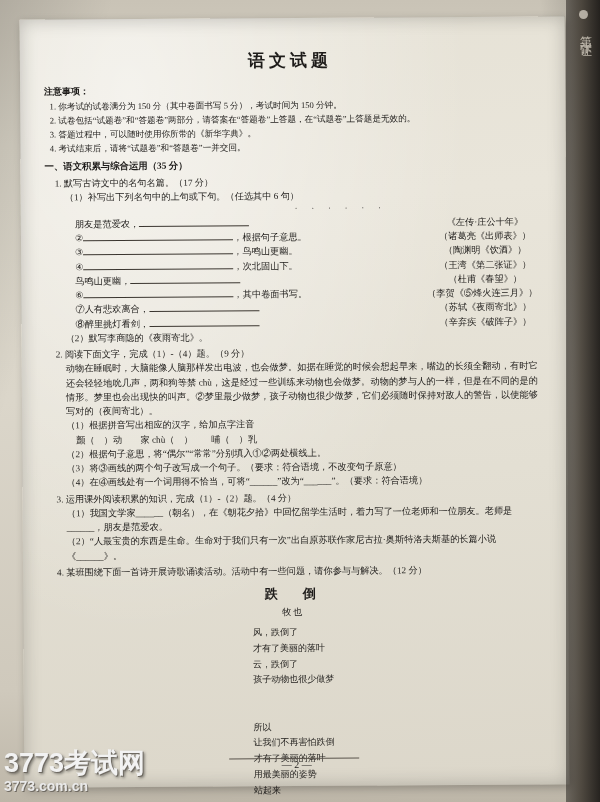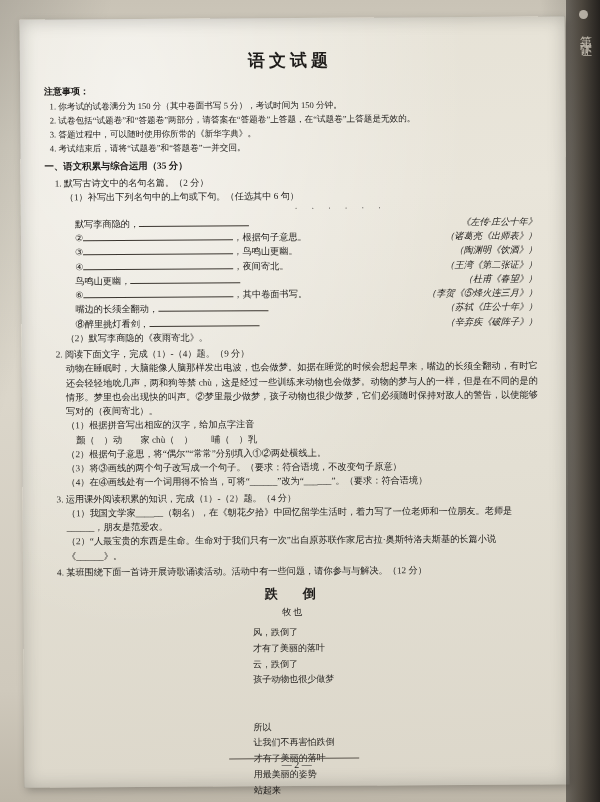--- a/index.html
+++ b/index.html
@@ -55,21 +55,21 @@
   ol.notice{margin:0;padding-left:14px;font-size:8.6px;line-height:1.6;}
   ol.notice li{margin:0;}
   .sec{font-size:9.4px;margin-top:4px;font-weight:bold;}
   .q{margin-top:2px;padding-left:10px;}
   .sub{padding-left:20px;}
   .sub2{padding-left:30px;}
   .blank{display:inline-block;border-bottom:1px solid #3a352f;min-width:54px;vertical-align:baseline;}
   .blank.lg{min-width:110px;}
   .blank.xl{min-width:150px;}
   .srcline{display:flex;justify-content:space-between;padding-left:30px;}
-  .srcline .src{min-width:104px;text-align:right;font-style:italic;}
+  .srcline .src{min-width:104px;text-align:center;}
   .pgraph{text-align:justify;padding-left:20px;}
   .poem{margin-top:6px;text-align:center;}
   .poem .ptitle{font-size:13px;font-weight:bold;letter-spacing:6px;}
   .poem .pauthor{font-size:9px;margin-top:2px;letter-spacing:2px;}
   .poem .plines{display:inline-block;text-align:left;margin-top:5px;font-size:9px;line-height:1.75;}
   .pagenum{position:absolute;left:0;right:0;bottom:16px;text-align:center;font-size:10px;}
   .pagerule{position:absolute;left:205px;bottom:27px;width:130px;border-top:1px solid #5a544c;}
   
   #wm{
     position:absolute;left:4px;bottom:8px;
@@ -102,52 +102,52 @@
         <li>你考试的试卷满分为 150 分（其中卷面书写 5 分），考试时间为 150 分钟。</li>
         <li>试卷包括“试题卷”和“答题卷”两部分，请答案在“答题卷”上答题，在“试题卷”上答题是无效的。</li>
         <li>答题过程中，可以随时使用你所带的《新华字典》。</li>
         <li>考试结束后，请将“试题卷”和“答题卷”一并交回。</li>
       </ol>
 
       <div class="sec">一、语文积累与综合运用（35 分）</div>
 
       <div class="q">
         <span>1.</span>
-        <span>默写古诗文中的名句名篇。（2 分）</span>
+        <span>默写古诗文中的名句名篇。（17 分）</span>
       </div>
       <div class="sub">（1）补写出下列名句中的上句或下句。（任选其中 6 句）</div>
       <div class="tiny" style="padding-left:250px;letter-spacing:6px;">· · · · · ·</div>
 
       <div class="srcline">
-        <span><span>默写李商隐的，</span><span class="blank lg"></span></span>
+        <span><span>朋友是范爱农，</span><span class="blank lg"></span></span>
         <span class="src">《左传·庄公十年》</span>
       </div>
       <div class="srcline">
         <span><span>②</span><span class="blank xl"></span><span>，根据句子意思。</span></span>
         <span class="src">（诸葛亮《出师表》）</span>
       </div>
       <div class="srcline">
         <span><span>③</span><span class="blank xl"></span><span>，鸟鸣山更幽。</span></span>
         <span class="src">（陶渊明《饮酒》）</span>
       </div>
       <div class="srcline">
-        <span><span>④</span><span class="blank xl"></span><span>，夜间寄北。</span></span>
+        <span><span>④</span><span class="blank xl"></span><span>，次北固山下。</span></span>
         <span class="src">（王湾《第二张证》）</span>
       </div>
       <div class="srcline">
         <span><span>鸟鸣山更幽，</span><span class="blank lg"></span></span>
         <span class="src">（杜甫《春望》）</span>
       </div>
       <div class="srcline">
         <span><span>⑥</span><span class="blank xl"></span><span>，其中卷面书写。</span></span>
         <span class="src">（李贺《⑤烽火连三月》）</span>
       </div>
       <div class="srcline">
-        <span><span>嘴边的长须全翻动，</span><span class="blank lg"></span></span>
-        <span class="src">（苏轼《庄公十年》）</span>
+        <span><span>⑦人有悲欢离合，</span><span class="blank lg"></span></span>
+        <span class="src">（苏轼《夜雨寄北》）</span>
       </div>
       <div class="srcline">
         <span><span>⑧醉里挑灯看剑，</span><span class="blank lg"></span></span>
         <span class="src">（辛弃疾《破阵子》）</span>
       </div>
       <div class="sub">（2）默写李商隐的《夜雨寄北》。</div>
 
       <div class="q">
         <span>2.</span>
         <span>阅读下面文字，完成（1）-（4）题。（9 分）</span>
@@ -193,14 +193,18 @@
 
     <div class="pagerule"></div>
     <div class="pagenum">— 2 —</div>
   </div>
 
   <div id="binding">
     <div class="dot"></div>
     <div class="vtext">第二张证</div>
   </div>
 
+  <div id="wm">
+    <div class="big">3773考试网</div>
+    <div class="small">3773.com.cn</div>
+  </div>
 
 </div>
 
 </body></html>

